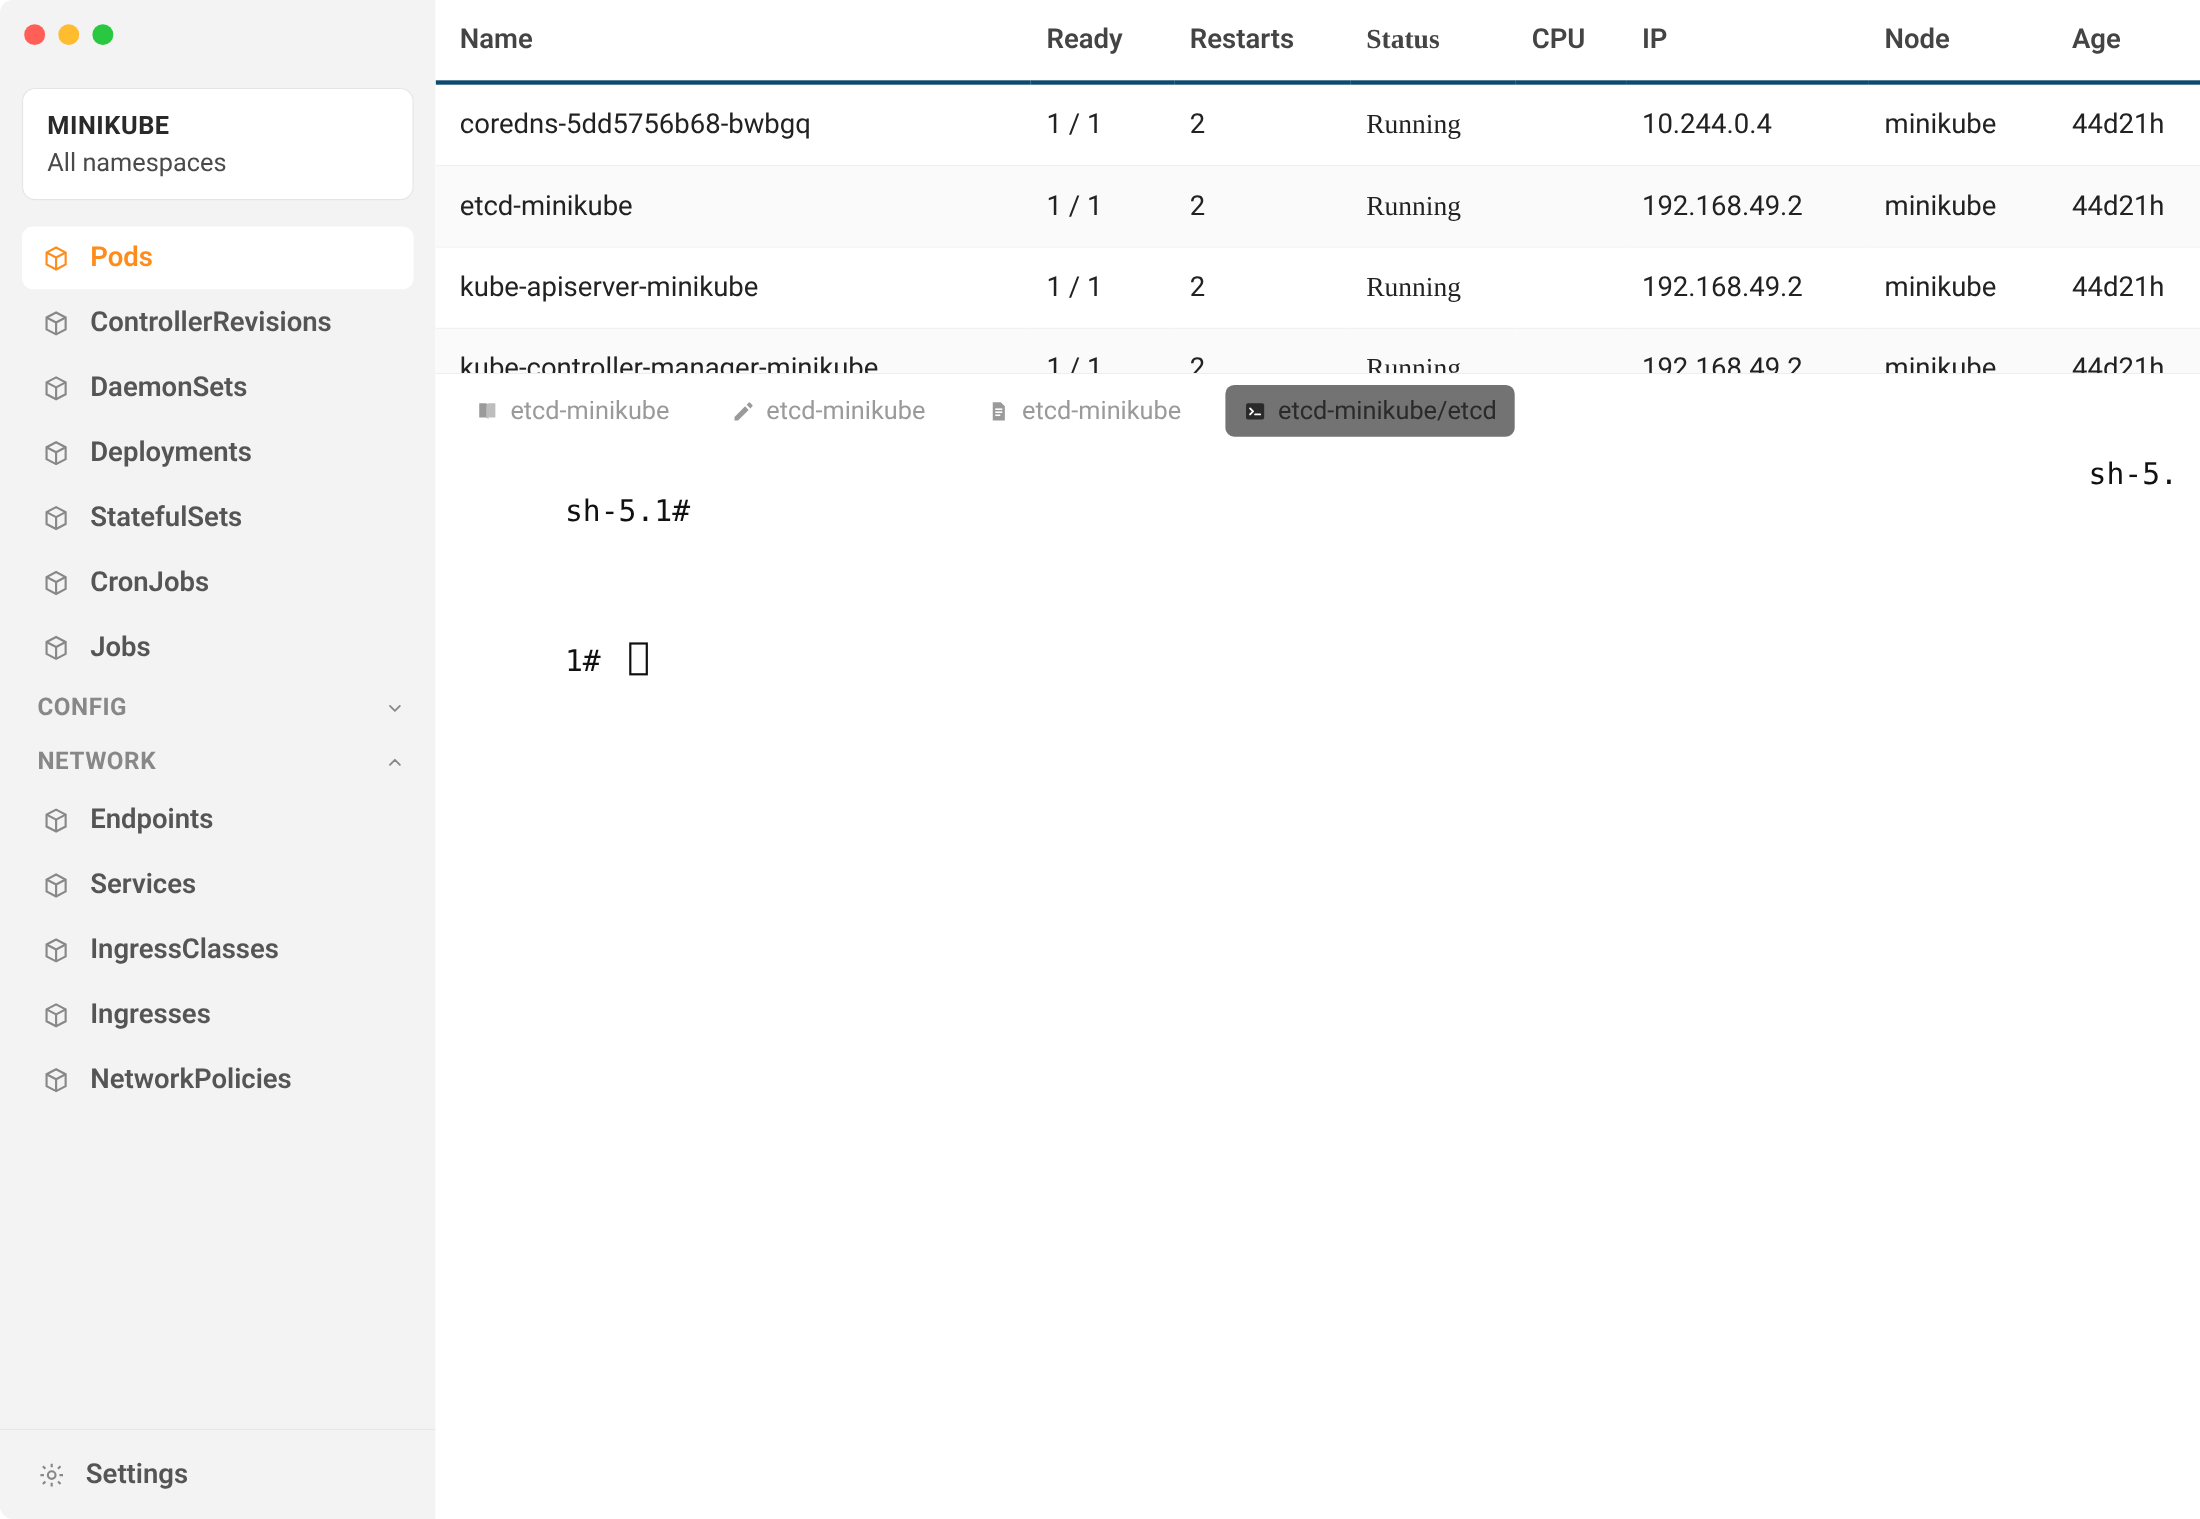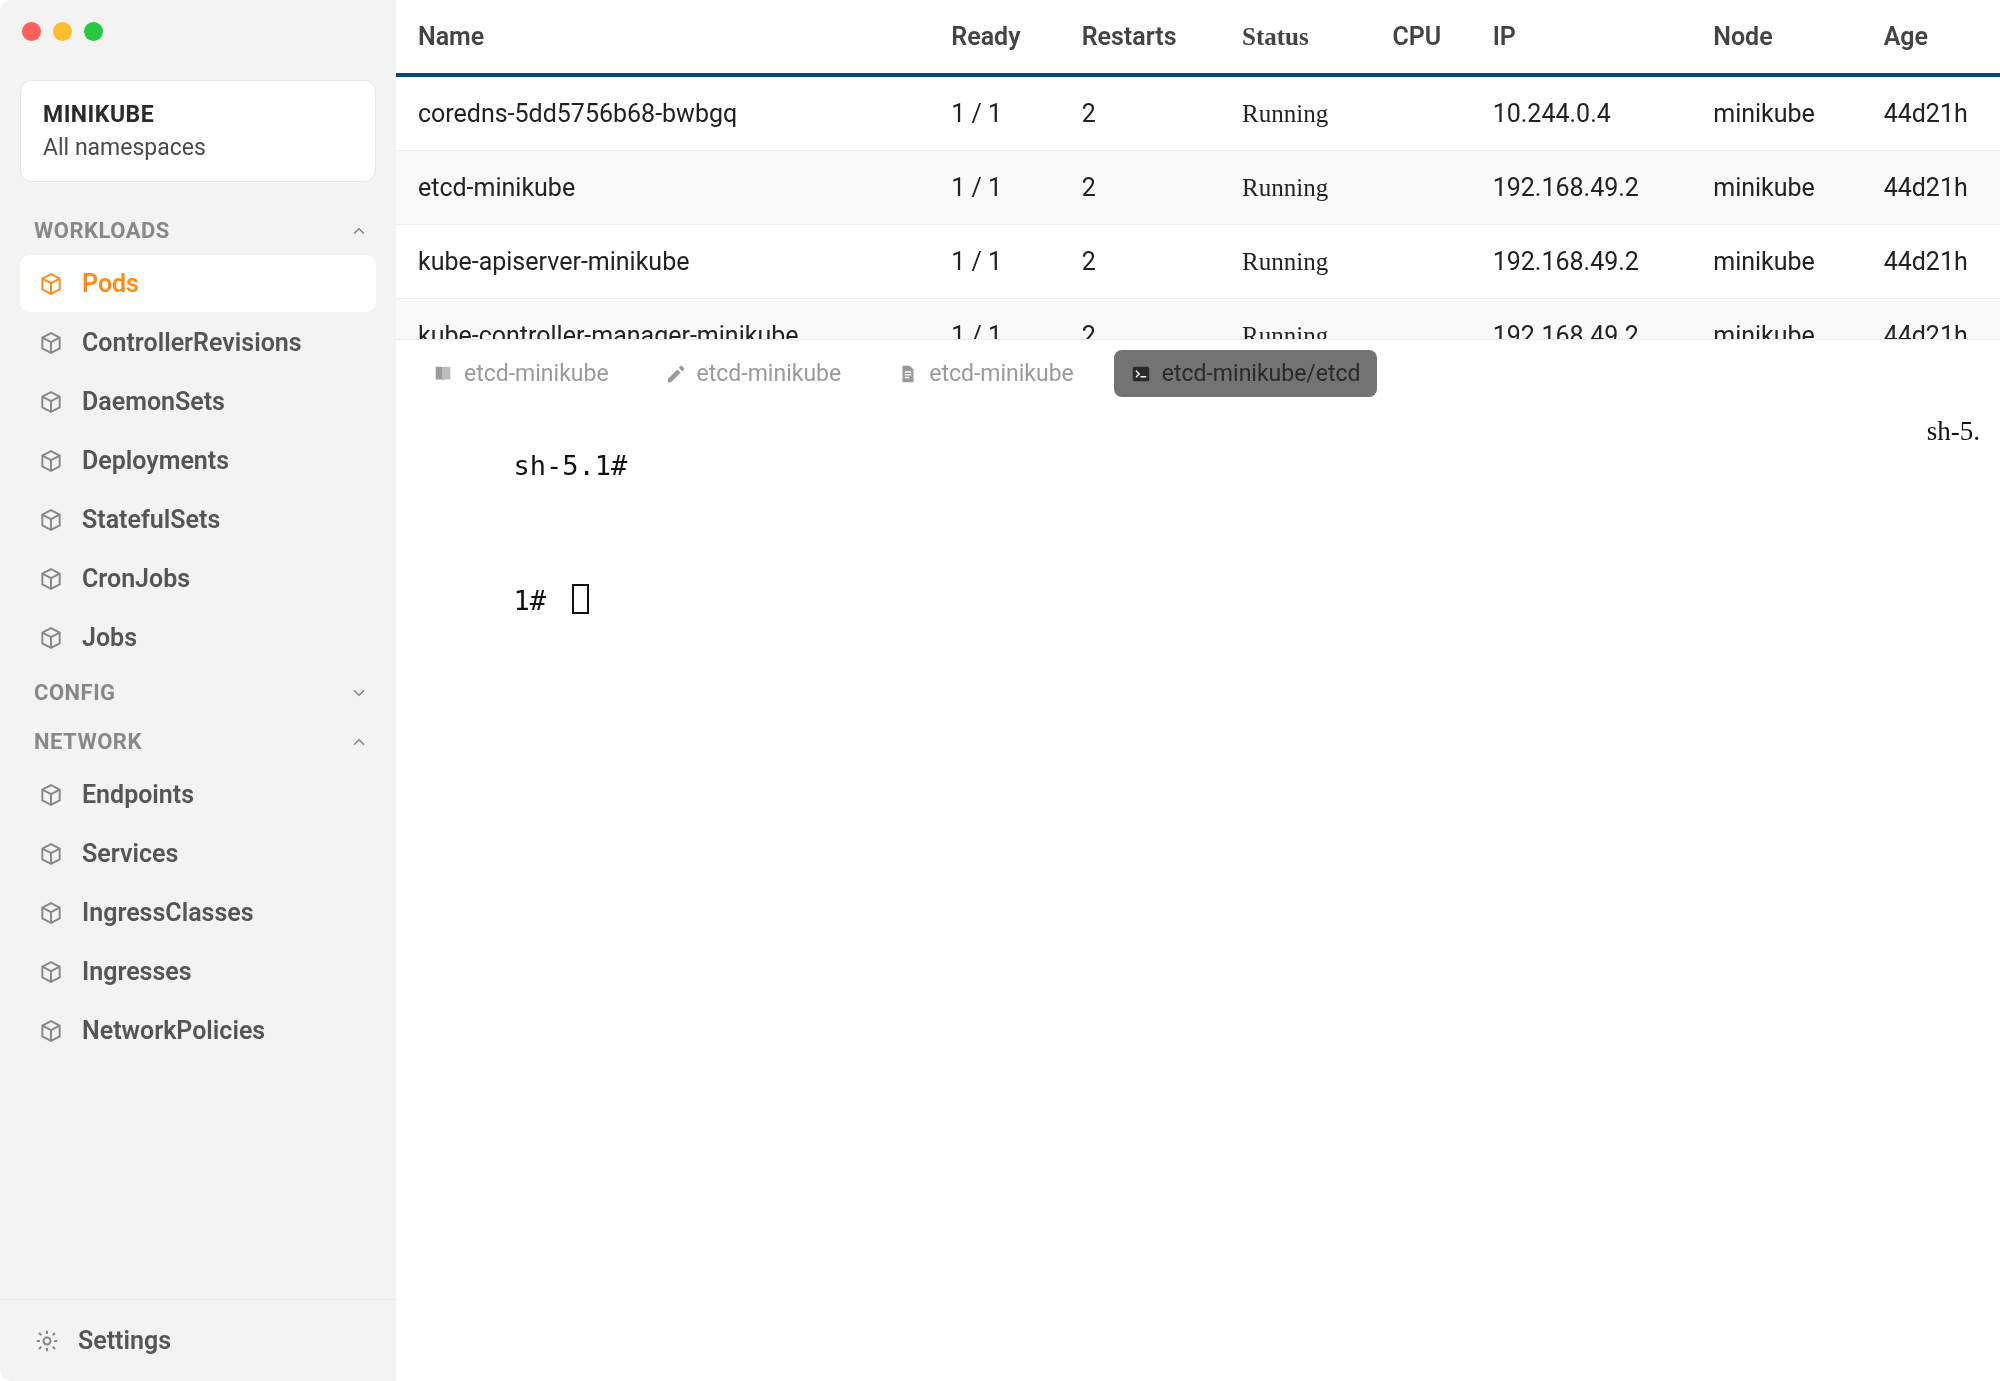--- a/index.html
+++ b/index.html
@@ -190,21 +190,20 @@
       line-height: 1.25;
       color: #111;
       background: #fff;
       position: relative;
       white-space: pre-wrap;
     }
     .term-right {
       position: absolute;
       right: 20px;
       top: 8px;
-      font-family: Liberation Serif, serif;
     }
     .cursor-box {
       display: inline-block;
       width: 17px;
       height: 30px;
       border: 2px solid #111;
       vertical-align: -4px;
       margin-left: 10px;
     }
 
@@ -228,28 +227,20 @@
     <div class="traffic-light tl-green"></div>
   </div>
 
   <aside class="sidebar">
 
     <div class="context-card">
       <div class="context-title">MINIKUBE</div>
       <div class="context-sub">All namespaces</div>
     </div>
 
-    <div class="section-header">
-      <span>WORKLOADS</span>
-      <span class="chev">
-        <svg viewBox="0 0 24 24" width="18" height="18">
-            <path d="M6 15l6-6 6 6" fill="none" stroke="#888" stroke-width="2.2" stroke-linecap="round" stroke-linejoin="round"></path>
-          </svg>
-      </span>
-    </div>
 
     <ul class="nav-list" id="nav-workloads">
         <li class="nav-item active">
           <span class="nav-icon">
             <svg viewBox="0 0 24 24" width="26" height="26">
               <path d="M12 2.8L4 7v10l8 4.2 8-4.2V7z"></path>
               <path d="M4 7l8 4.2L20 7"></path>
               <path d="M12 11.2V21"></path>
             </svg>
           </span>

